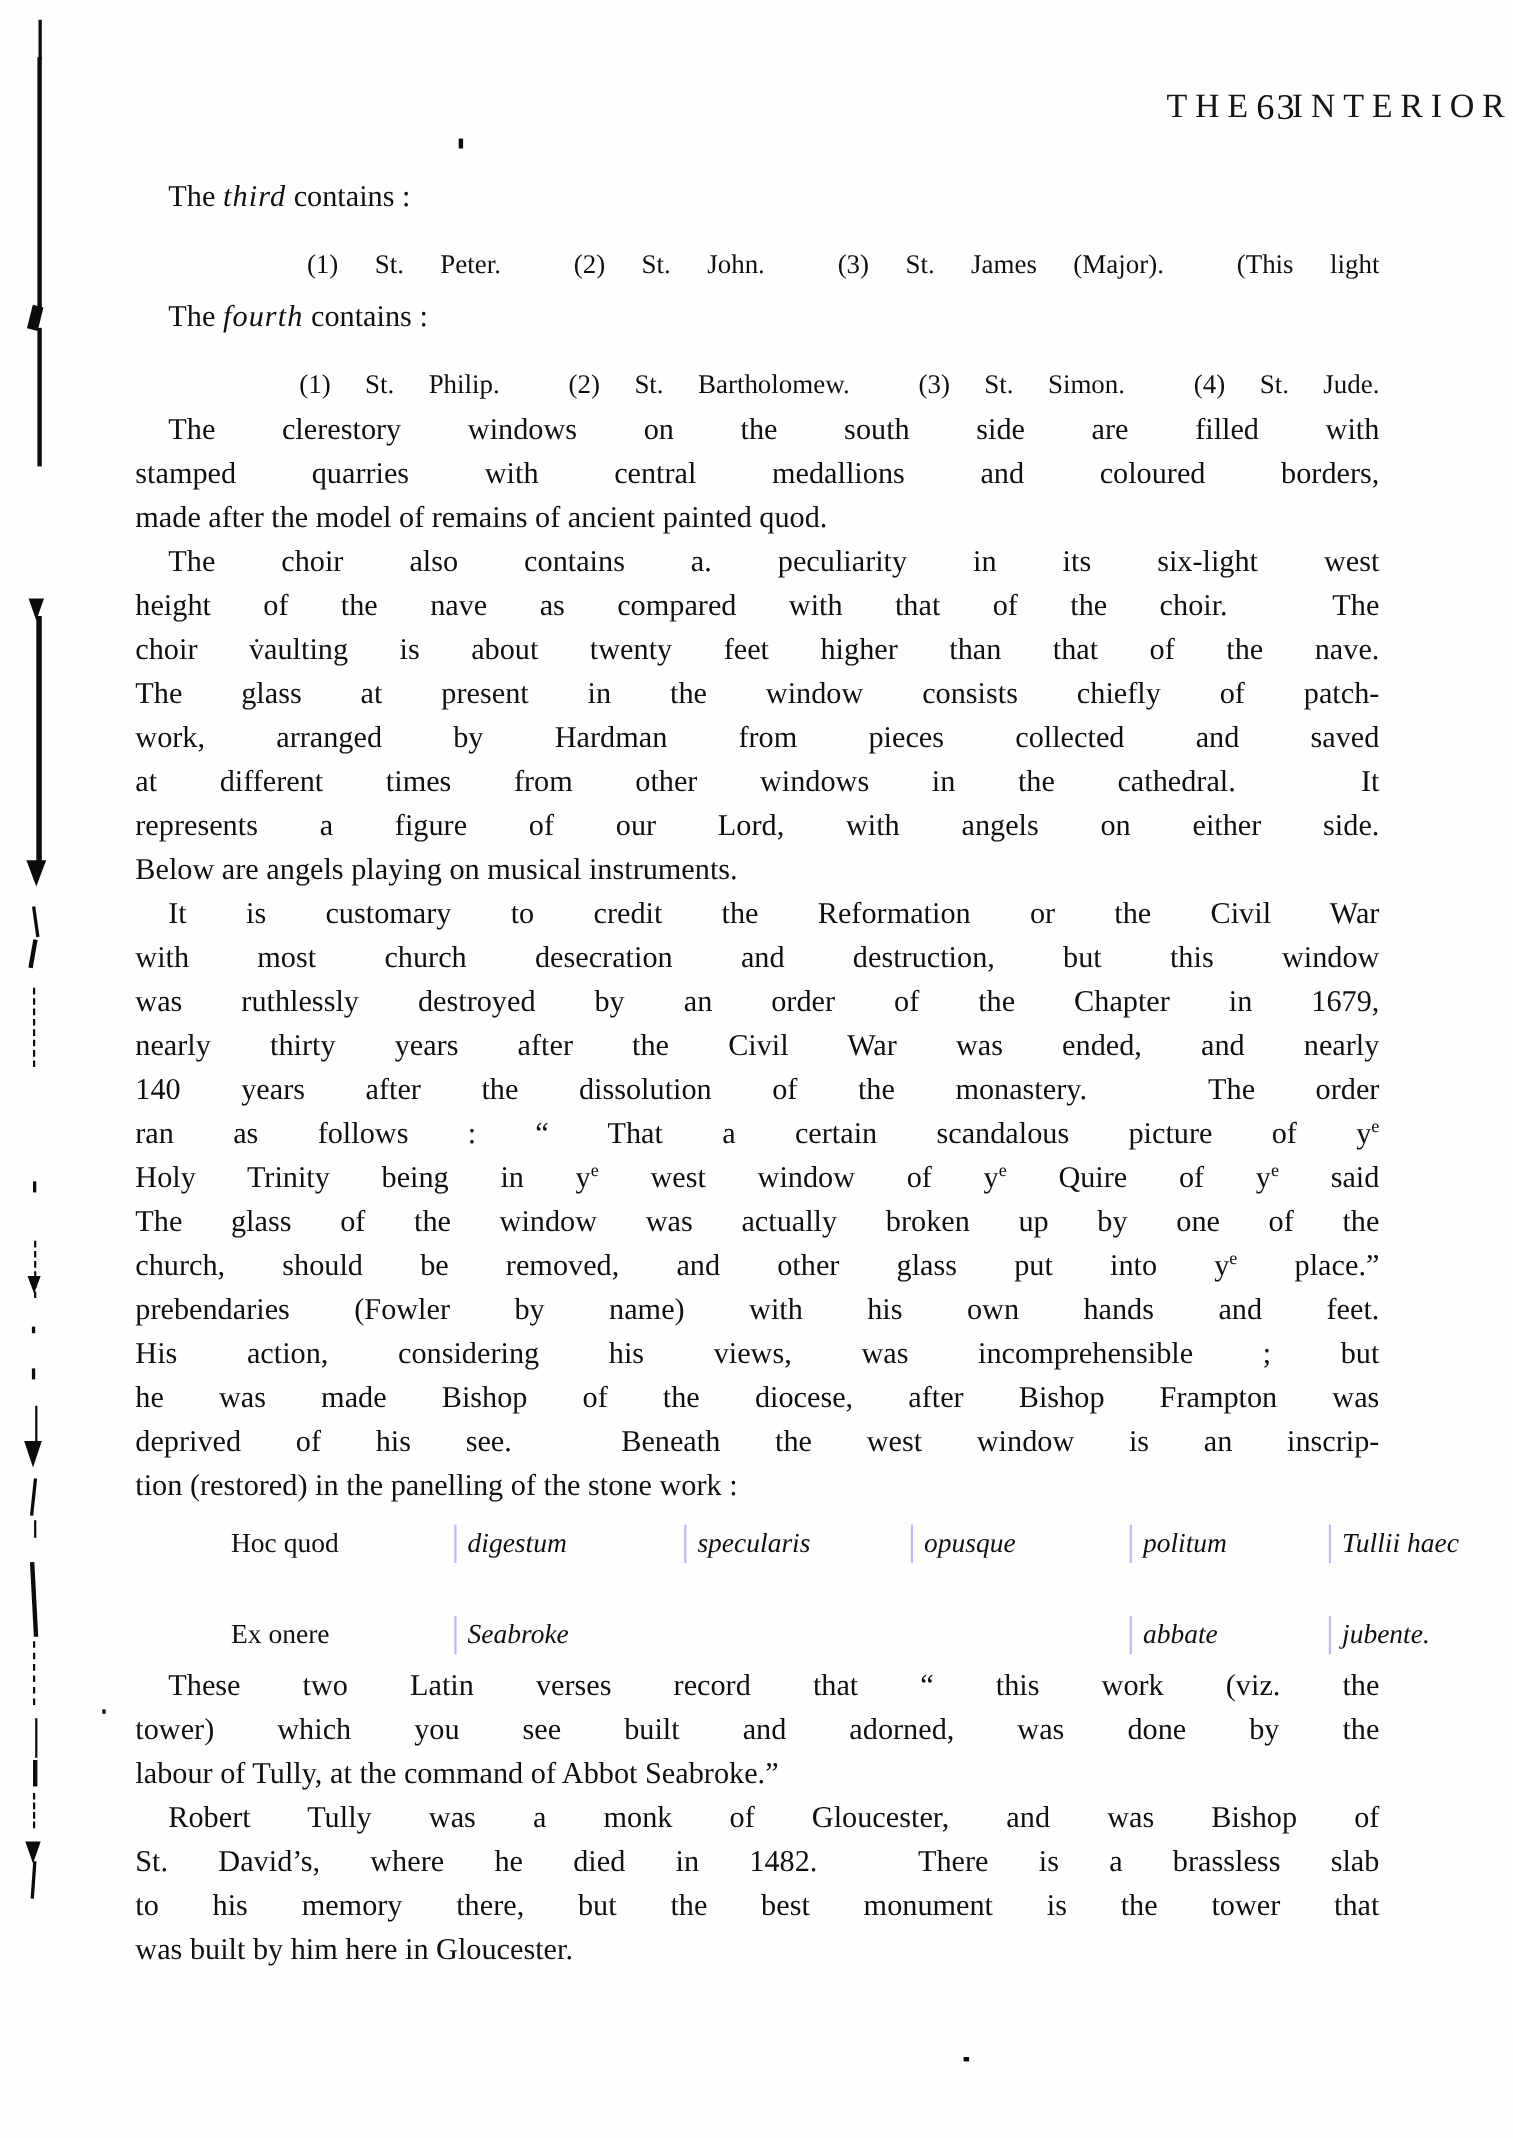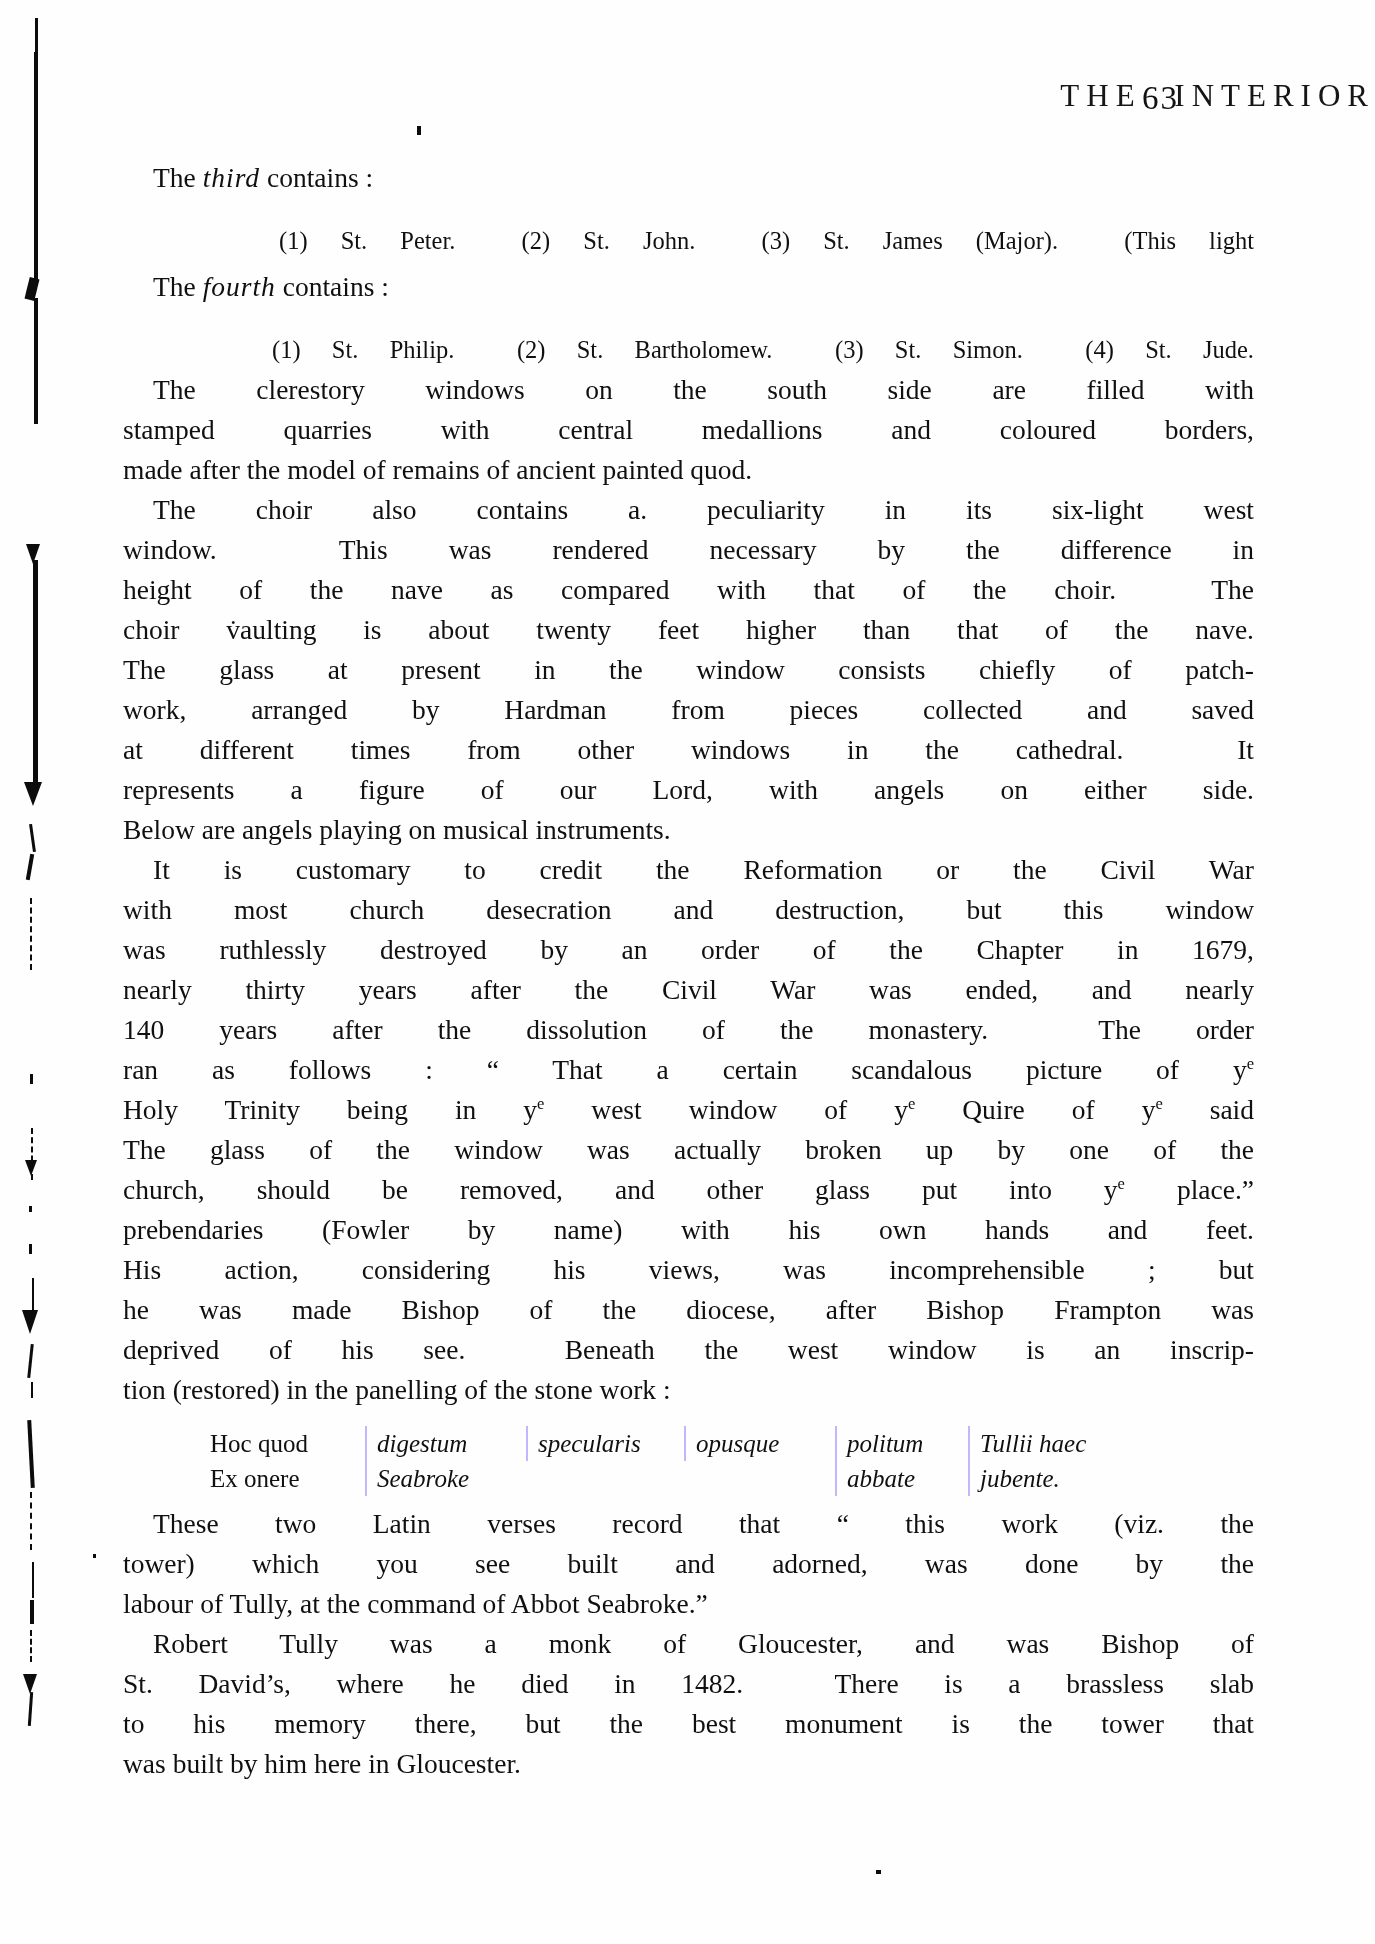--- a/index.html
+++ b/index.html
@@ -41,20 +41,21 @@
   .para{ }
   .para .jl:first-child{ text-indent:30px; }
   .p1{ margin-top:2px; }
   
   .inscription{
     margin-top:16px; margin-left:87px;
     width:980px;
     font-size:25px; line-height:35px;
     display:grid;
     grid-template-columns:155px 161px 158px 151px 133px auto;
+    gap:48px;
   }
   .inscription span{ padding-left:10px; white-space:nowrap; }
   .inscription span.c1{ padding-left:0; }
   .inscription span.bar{ border-left:2px solid #c4b5fd;font-style:italic; }
   .verse{ margin-top:8px; }
   sup{ font-size:0.6em; vertical-align:super; line-height:0; }
   
   .art{ position:absolute; background:#0c0c0c; }
   .tri{ position:absolute; width:0; height:0; background:transparent; }
 </style>
@@ -80,21 +81,20 @@
       <div class="jl">(1) St. Philip. &nbsp;(2) St. Bartholomew. &nbsp;(3) St. Simon. &nbsp;(4) St. Jude.</div>
     </div>
 
     <div class="para p1">
         <div class="jl">The clerestory windows on the south side are filled with</div>
         <div class="jl">stamped quarries with central medallions and coloured borders,</div>
         <div class="jl last">made after the model of remains of ancient painted quod.</div>
       </div>
     <div class="para">
         <div class="jl">The choir also contains a. peculiarity in its six-light west</div>
-        <div class="jl">window. &nbsp;This was rendered necessary by the difference in</div>
         <div class="jl">height of the nave as compared with that of the choir. &nbsp;The</div>
         <div class="jl">choir v̇aulting is about twenty feet higher than that of the nave.</div>
         <div class="jl">The glass at present in the window consists chiefly of patch-</div>
         <div class="jl">work, arranged by Hardman from pieces collected and saved</div>
         <div class="jl">at different times from other windows in the cathedral. &nbsp;It</div>
         <div class="jl">represents a figure of our Lord, with angels on either side.</div>
         <div class="jl last">Below are angels playing on musical instruments.</div>
       </div>
     <div class="para">
         <div class="jl">It is customary to credit the Reformation or the Civil War</div>

